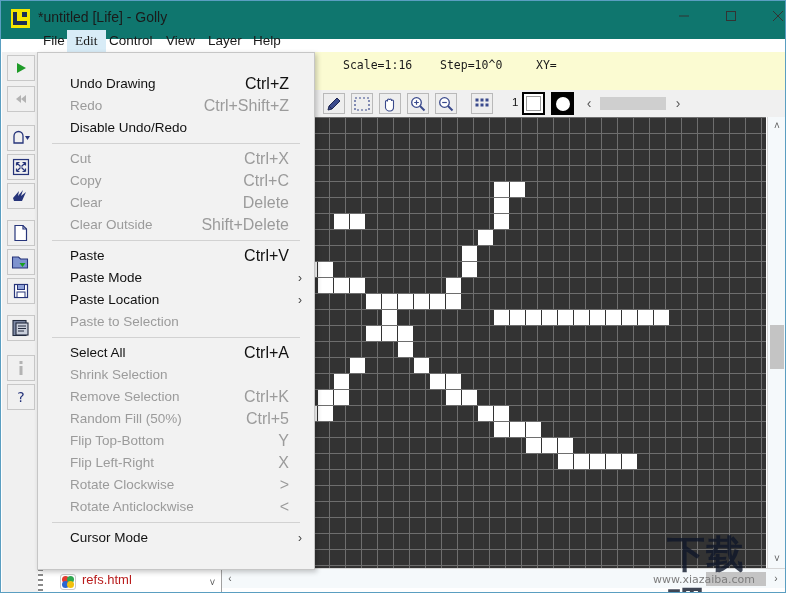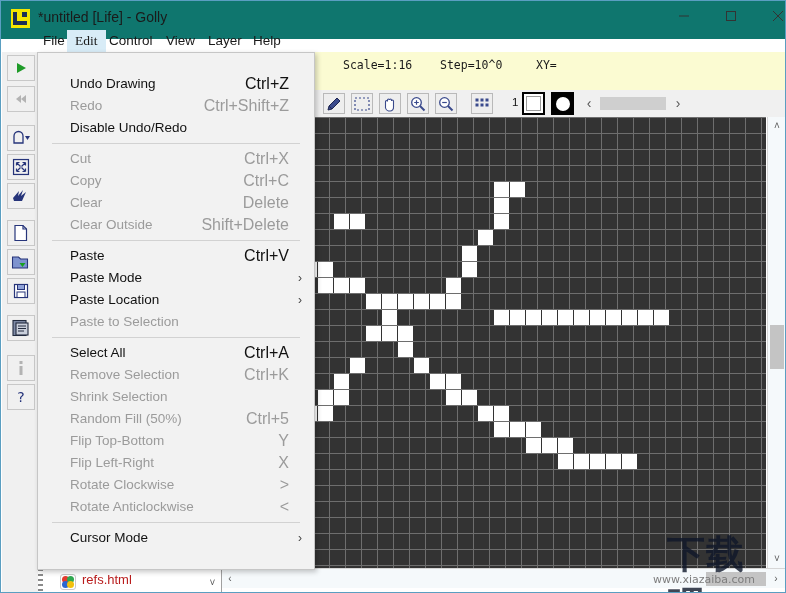--- a/index.html
+++ b/index.html
@@ -458,27 +458,27 @@
       </div>
       <div class="mrow dis">
         <span class="lbl">Paste to Selection</span>
       </div>
       <div class="msep"></div>
       <div class="mrow">
         <span class="lbl">Select All</span>
         <span class="acc">Ctrl+A</span>
       </div>
       <div class="mrow dis">
+        <span class="lbl">Shrink Selection</span>
+      </div>
+      <div class="mrow dis">
         <span class="lbl">Remove Selection</span>
         <span class="acc">Ctrl+K</span>
       </div>
       <div class="mrow dis">
-        <span class="lbl">Shrink Selection</span>
-      </div>
-      <div class="mrow dis">
         <span class="lbl">Random Fill (50%)</span>
         <span class="acc">Ctrl+5</span>
       </div>
       <div class="mrow dis">
         <span class="lbl">Flip Top-Bottom</span>
         <span class="acc">Y</span>
       </div>
       <div class="mrow dis">
         <span class="lbl">Flip Left-Right</span>
         <span class="acc">X</span>

